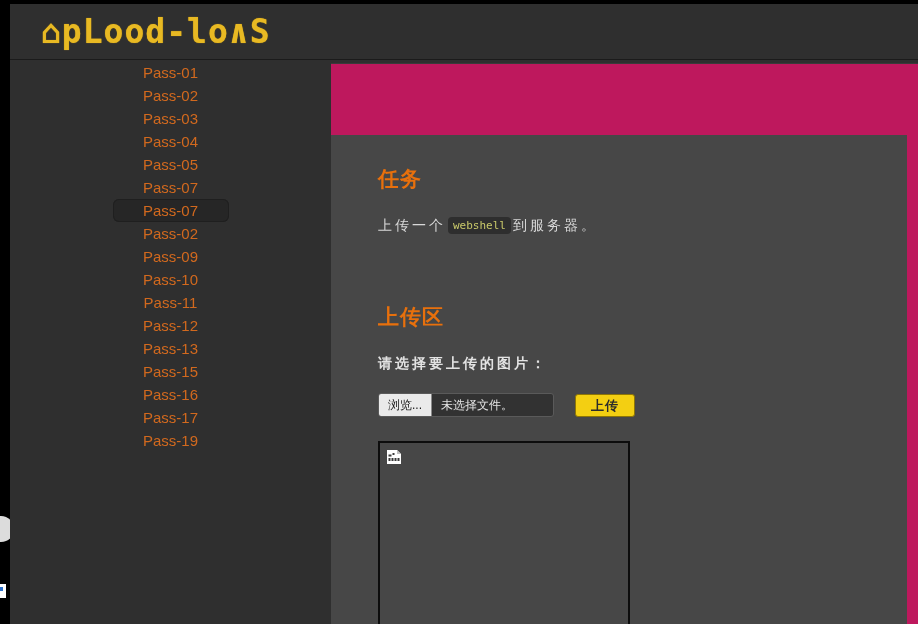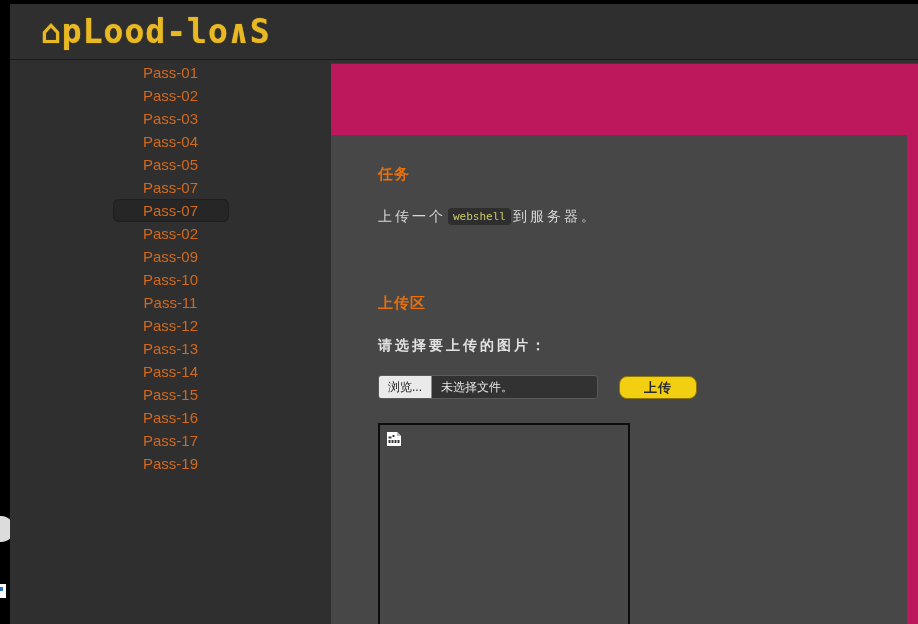--- a/index.html
+++ b/index.html
@@ -152,21 +152,21 @@
     left: 321px;
     top: 74px;
     width: 576px;
     height: 534px;
     background: #474747;
     padding: 28px 0 0 47px;
   }
 
   .sec-title {
     margin: 0;
-    font-size: 15px;
+    font-size: 21px;
     font-weight: bold;
     color: #e8700c;
     letter-spacing: 1px;
     font-family: "Liberation Sans", sans-serif;
   }
   .sec-title.task { margin-top: 2px; }
   .sec-title.uploadzone { margin-top: 68px; }
 
   .task-line {
     margin: 24px 0 0 0;
@@ -199,21 +199,21 @@
 
   
   .form-row {
     margin-top: 20px;
     display: flex;
     align-items: center;
   }
   .file-input {
     display: flex;
     align-items: center;
-    width: 220px;
+    width: 176px;
     height: 24px;
     background: #323232;
     border: 1px solid #5a5a5a;
     border-radius: 3px;
     overflow: hidden;
   }
   .browse-btn {
     flex: 0 0 auto;
     height: 22px;
     line-height: 22px;
@@ -232,27 +232,27 @@
     font-size: 12px;
     color: #e4e4e4;
     white-space: nowrap;
     overflow: hidden;
     font-family: "Liberation Sans", sans-serif;
   }
   .submit-btn {
     margin-left: 21px;
     height: 23px;
     line-height: 21px;
-    padding: 0 24px;
+    padding: 0 15px;
     background: #f3cf12;
     color: #2b2b2b;
     font-size: 13px;
     font-weight: bold;
     border: 1px solid #8d7505;
-    border-radius: 8px;
+    border-radius: 3px;
     cursor: pointer;
     letter-spacing: 1px;
     font-family: "Liberation Sans", sans-serif;
     user-select: none;
   }
 
   
   .preview-frame {
     margin-top: 24px;
     width: 252px;
@@ -318,23 +318,20 @@
             <a class="nav-link" href="#">Pass-10</a>
           </li>
           <li class="nav-item">
             <a class="nav-link" href="#">Pass-11</a>
           </li>
           <li class="nav-item">
             <a class="nav-link" href="#">Pass-12</a>
           </li>
           <li class="nav-item">
             <a class="nav-link" href="#">Pass-13</a>
-          </li>
-          <li class="nav-item">
-            <a class="nav-link" href="#">Pass-14</a>
           </li>
           <li class="nav-item">
             <a class="nav-link" href="#">Pass-15</a>
           </li>
           <li class="nav-item">
             <a class="nav-link" href="#">Pass-16</a>
           </li>
           <li class="nav-item">
             <a class="nav-link" href="#">Pass-17</a>
           </li>

